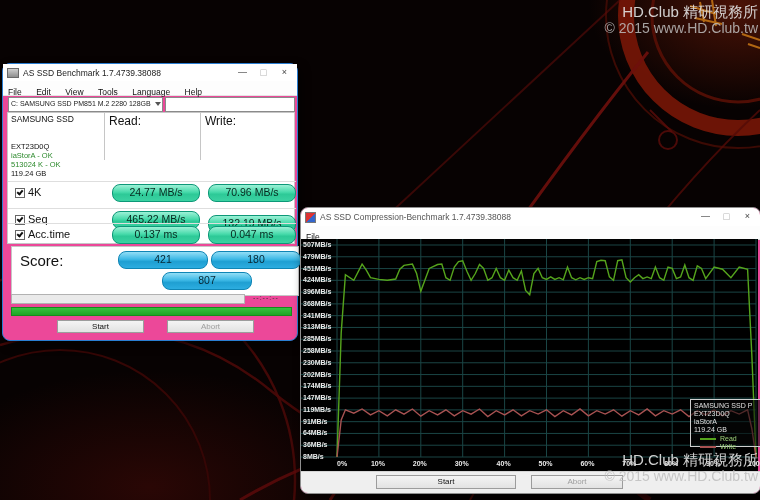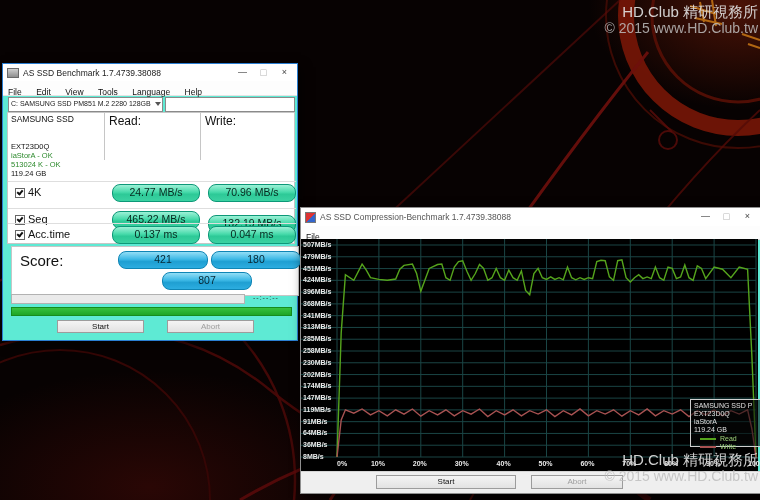--- a/index.html
+++ b/index.html
@@ -1,21 +1,21 @@
 <!DOCTYPE html>
 <html><head>
 <meta charset="utf-8">
 <style>
   html,body{margin:0;padding:0;background:#000;}
   #desktop{position:relative;width:760px;height:500px;background:#070202;overflow:hidden;
            font-family:"Liberation Sans",sans-serif;-webkit-font-smoothing:antialiased;}
   #bg-art{position:absolute;left:0;top:0;width:760px;height:500px;}
 
   
-  .win{position:absolute;background:#5eead4;box-shadow:3px 4px 10px rgba(0,0,0,.65);}
+  .win{position:absolute;background:#ec4899;box-shadow:3px 4px 10px rgba(0,0,0,.65);border-radius:8px;}
   .titlebar{position:absolute;left:0;top:0;right:0;height:17px;background:#fff;display:flex;align-items:center;}
   .title-text{font-size:8.5px;color:#222;margin-left:4px;white-space:nowrap;}
   .caption-btns{position:absolute;right:2px;top:0;height:17px;display:flex;}
   .cap{width:21px;height:17px;text-align:center;line-height:16px;font-size:9px;color:#444;}
   .cap.dim{color:#b9b9b9;}
   .menubar{position:absolute;left:0;right:0;background:#fdfdfd;border-bottom:1px solid #e4e4e4;}
   .menu-item{display:inline-block;font-size:8.5px;color:#111;padding:2px 5px;}
 
   
   #win1{left:2px;top:63px;width:294px;height:276px;border:1px solid #2a7ed2;}

